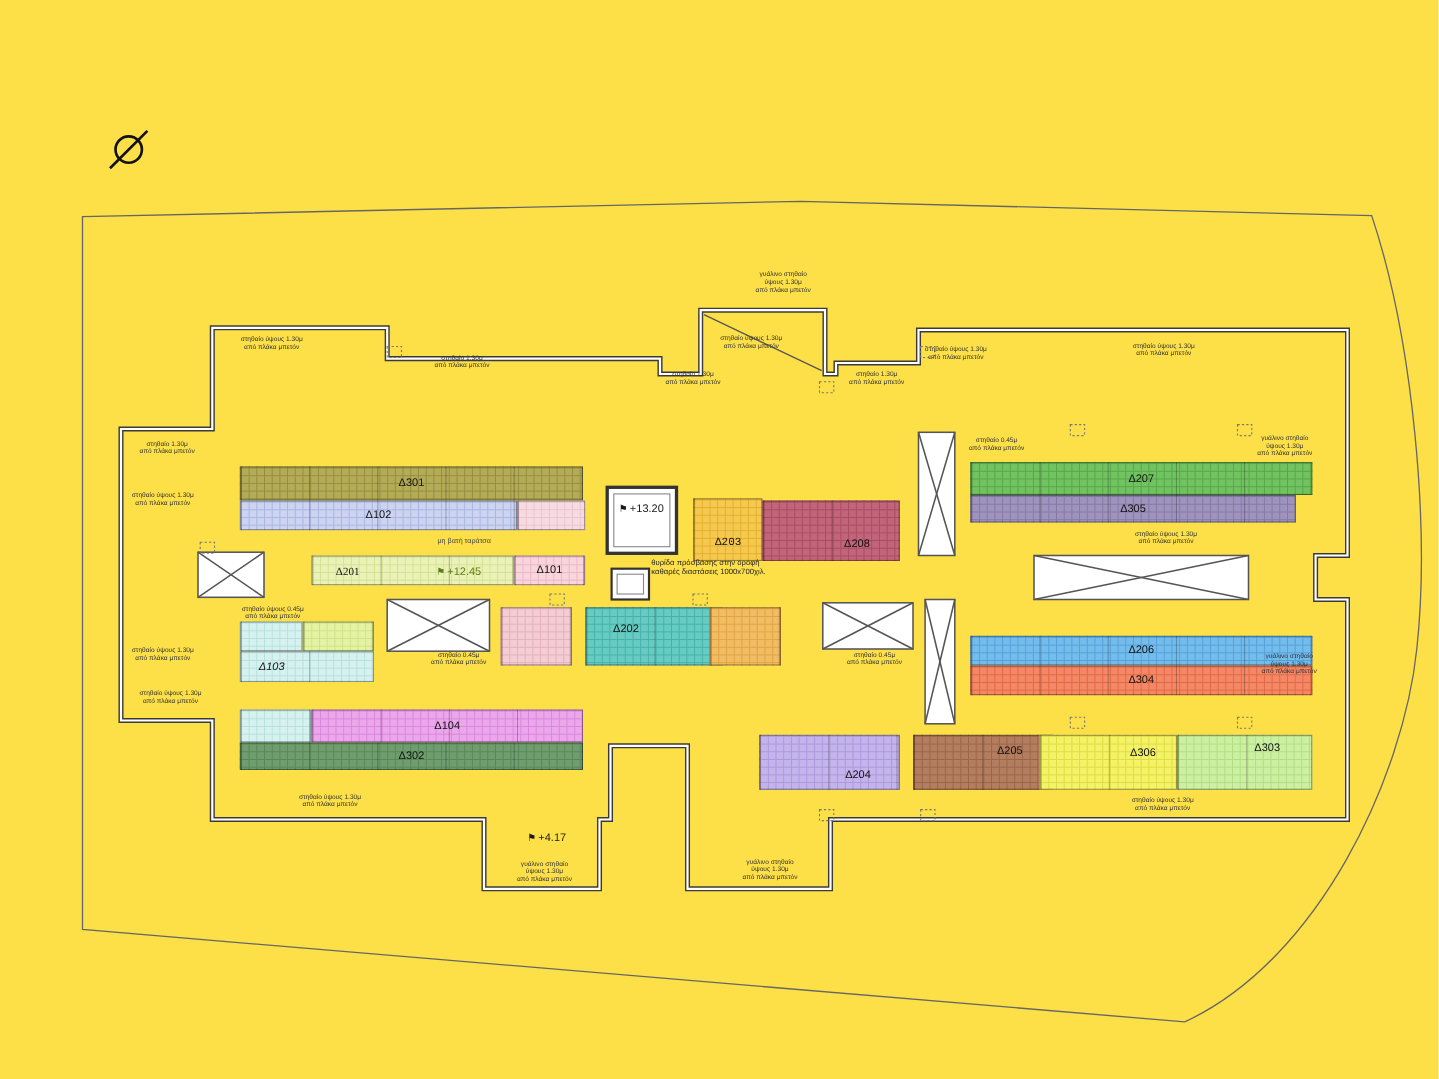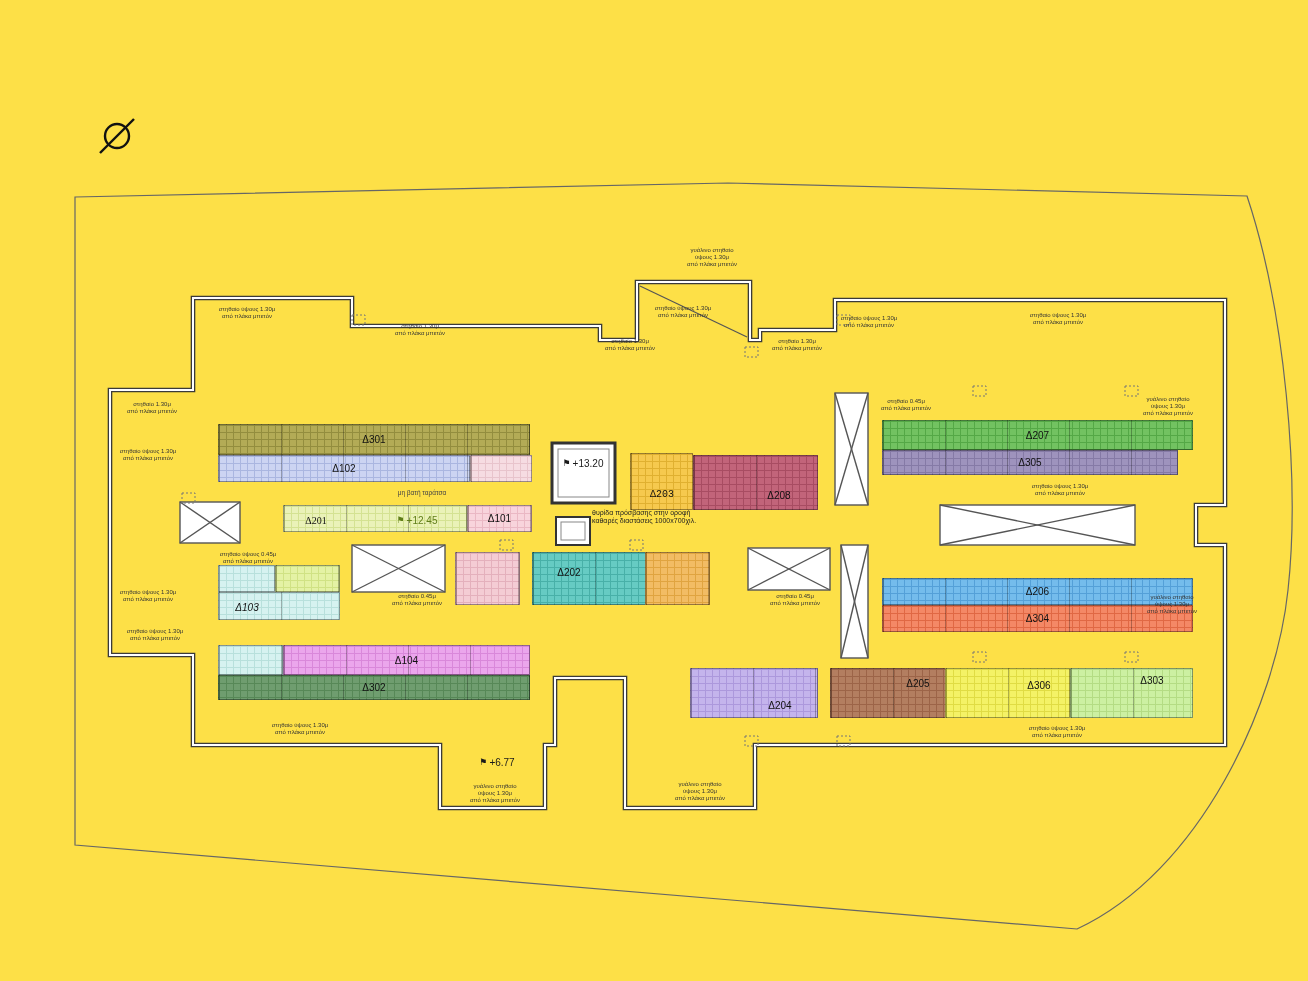--- a/index.html
+++ b/index.html
@@ -283,16 +283,16 @@
       <div class="marker" style="left: 583px; top: 463px; color: rgb(26, 26, 26);">
         <span class="flag">⚑</span>
         <span>+13.20</span>
       </div>
       <div class="marker" style="left: 417px; top: 520px; color: rgb(95, 125, 24);">
         <span class="flag">⚑</span>
         <span>+12.45</span>
       </div>
       <div class="marker" style="left: 497px; top: 762px; color: rgb(26, 26, 26);">
         <span class="flag">⚑</span>
-        <span>+6.77</span>
+        <span>+4.17</span>
       </div>
     </div>
 </div>
 
 </body></html>

